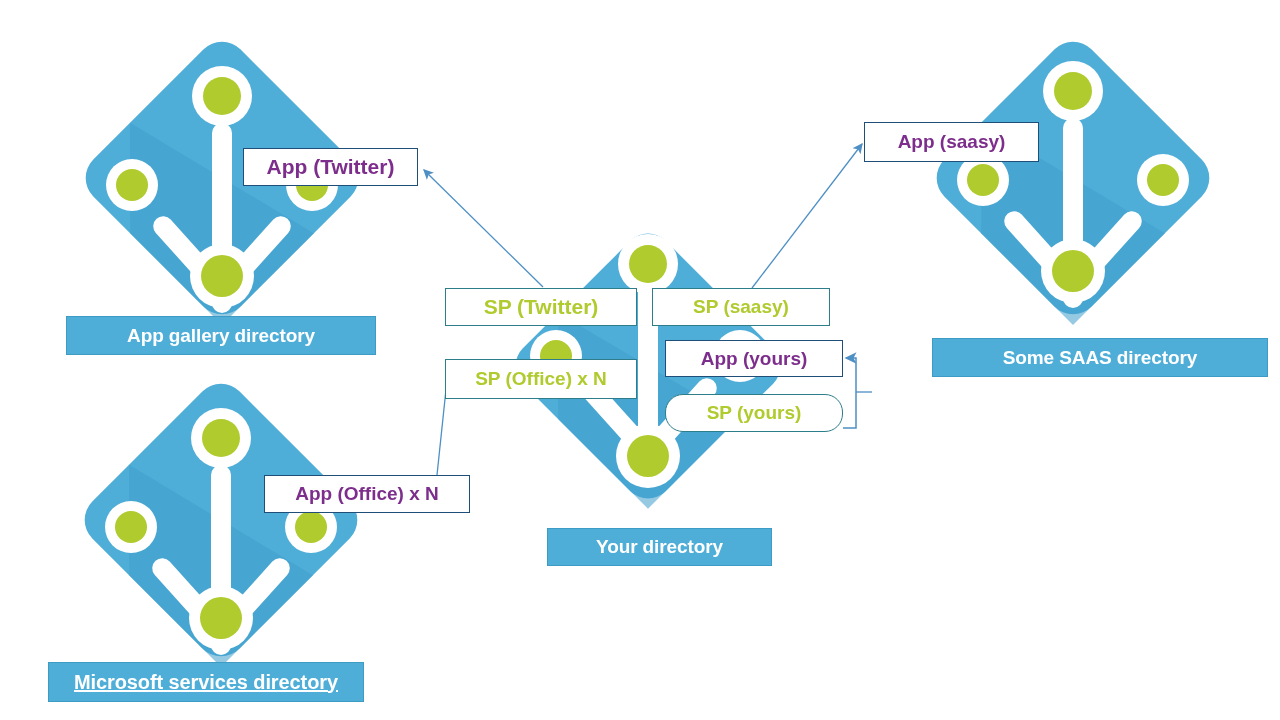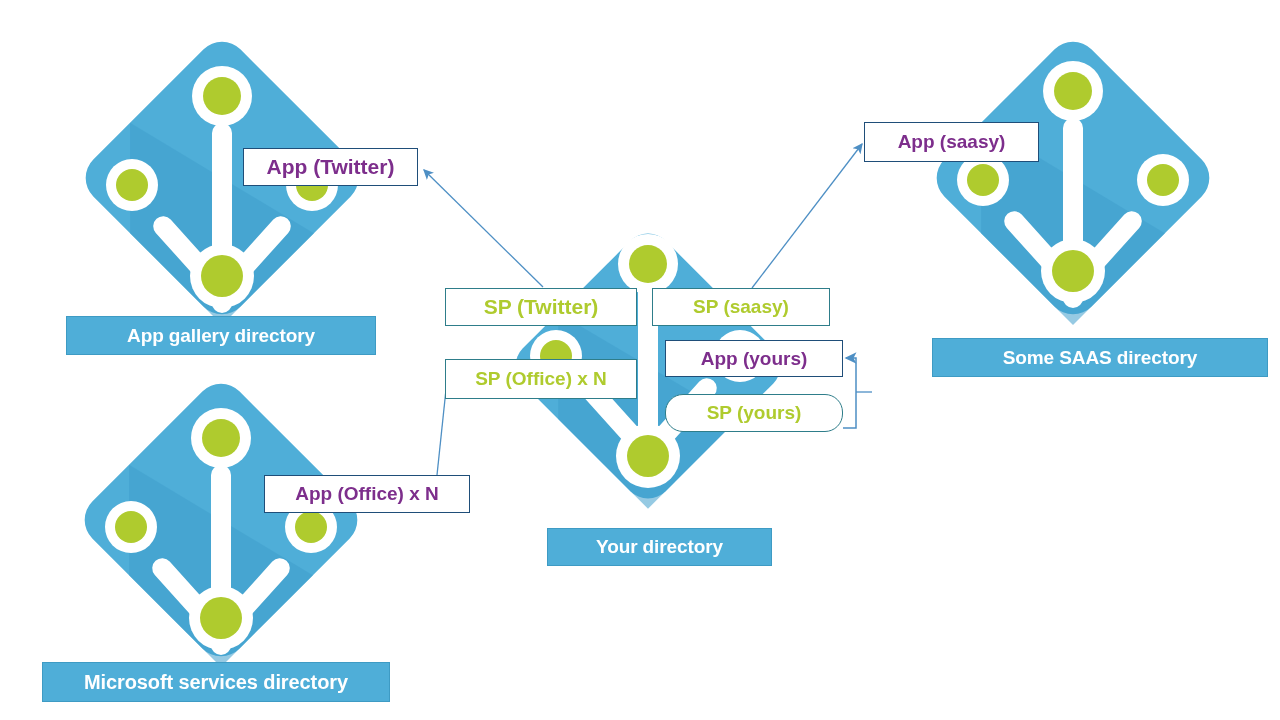--- a/index.html
+++ b/index.html
@@ -99,21 +99,21 @@
           <circle cx="165" cy="68" r="19" fill="#AFCB2E"></circle>
         <circle cx="75" cy="157" r="26" fill="#ffffff"></circle>
           <circle cx="75" cy="157" r="16" fill="#AFCB2E"></circle>
         <circle cx="255" cy="157" r="26" fill="#ffffff"></circle>
           <circle cx="255" cy="157" r="16" fill="#AFCB2E"></circle>
         <circle cx="165" cy="248" r="32" fill="#ffffff"></circle>
           <circle cx="165" cy="248" r="21" fill="#AFCB2E"></circle>
       </g>
     </svg>
   </div>
-  <div class="caption" style="left:42px;top:662px;width:348px;height:40px;font-size:20px;">Microsoft services directory</div>
+  <div class="caption" style="left:48px;top:662px;width:316px;height:40px;font-size:20px;text-decoration:underline;">Microsoft services directory</div>
 
   <div class="aad" style="left:508px;top:216px;width:280px;height:300px;">
     <svg viewBox="0 0 280 300" xmlns="http://www.w3.org/2000/svg" aria-hidden="true">
       <g transform="translate(140,150) rotate(45)">
         <rect x="-101" y="-101" width="202" height="202" rx="25" ry="25" fill="#4FAED8"></rect>
         <path d="M -101 26 L -26 101 L 101 101 L 101 -26 Z" fill="#3F9FCC" opacity="0.55"></path>
       </g>
       <g fill="#ffffff">
         <rect x="130" y="58" width="20" height="200" rx="10"></rect>
         <rect x="98" y="152" width="20" height="100" rx="10" transform="rotate(-42 108 202)"></rect>

